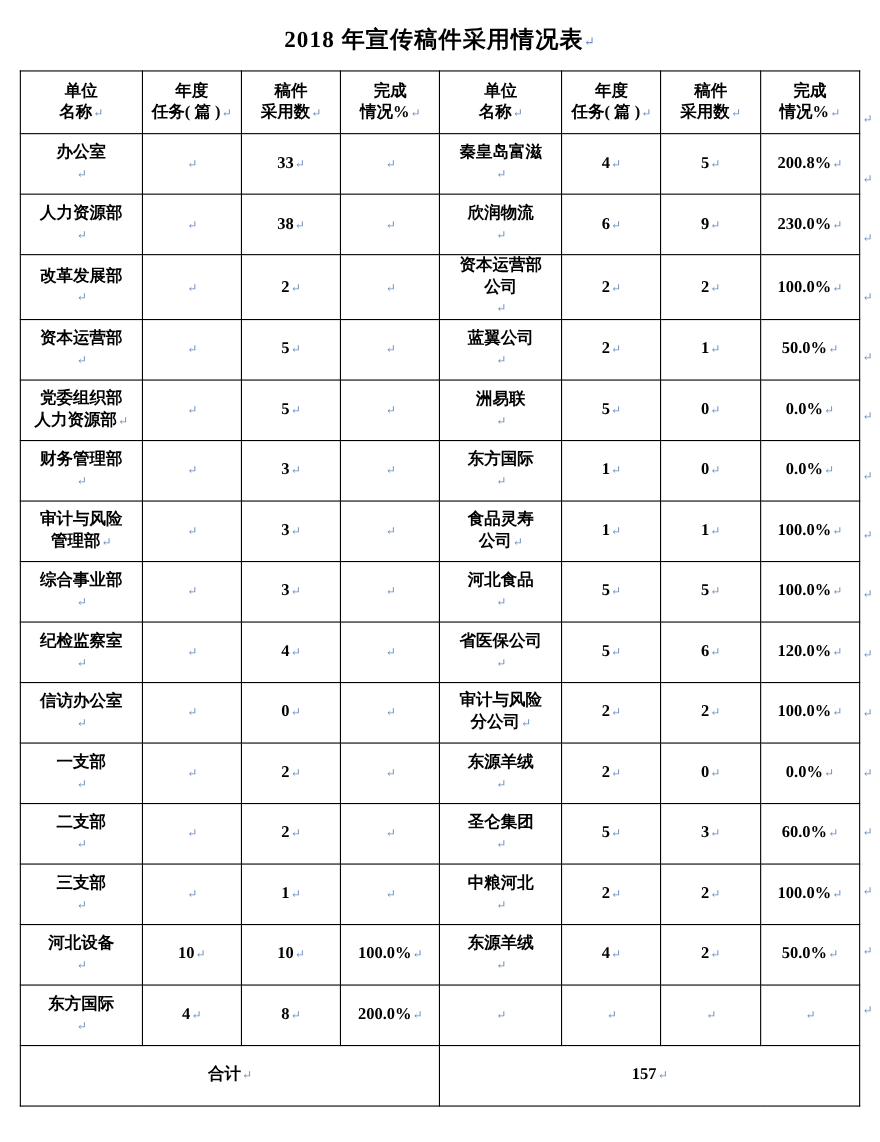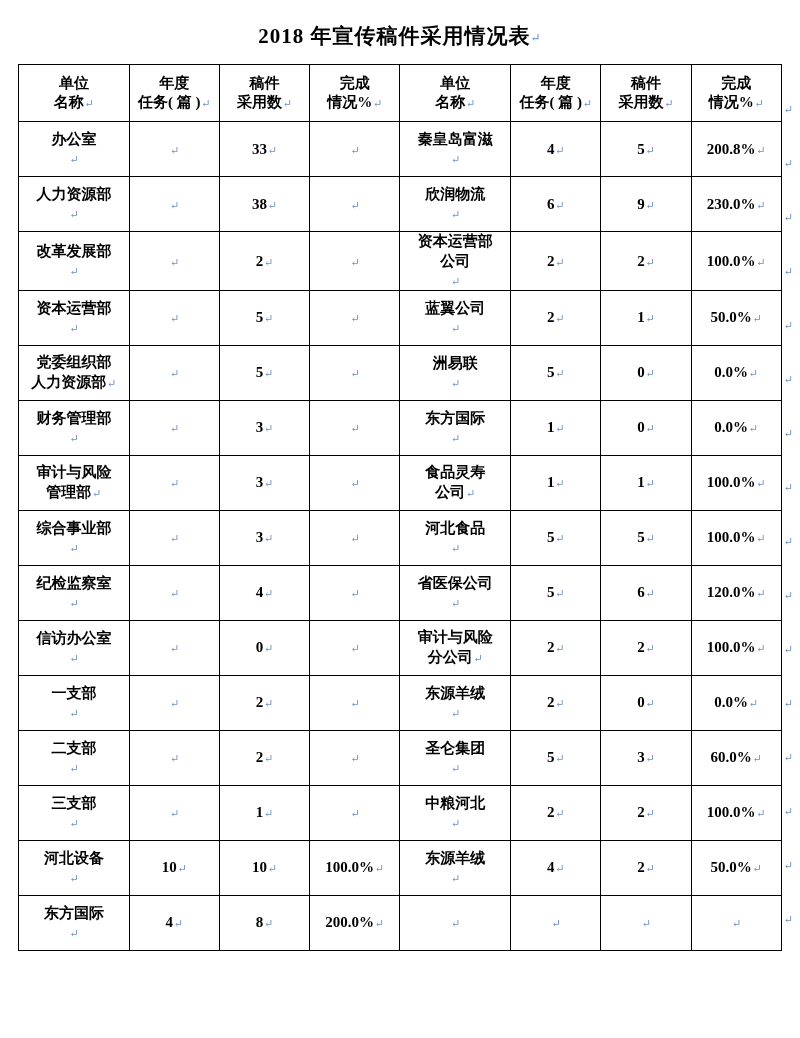--- a/index.html
+++ b/index.html
@@ -332,20 +332,24 @@
           <td><span class="cell-2line">东方国际</span><span class="cell-2line"></span><span class="mark">↵</span></td>
           <td><span>4</span><span class="mark">↵</span></td>
           <td><span>8</span><span class="mark">↵</span></td>
           <td><span>200.0%</span><span class="mark">↵</span></td>
           <td><span class="cell-2line"></span><span class="cell-2line"></span><span class="mark">↵</span></td>
           <td><span></span><span class="mark">↵</span></td>
           <td><span></span><span class="mark">↵</span></td>
           <td><span></span><span class="mark">↵</span></td>
         </tr>
 
+        <tr>
+          <td class="total-label" colspan="4"><span>合计</span><span class="mark">↵</span></td>
+          <td class="total-value" colspan="4"><span>157</span><span class="mark">↵</span></td>
+        </tr>
 
       </tbody>
     </table>
   </div>
 
   <div class="edge-marks">
     <div>↵</div>
     <div>↵</div>
     <div>↵</div>
     <div>↵</div>

